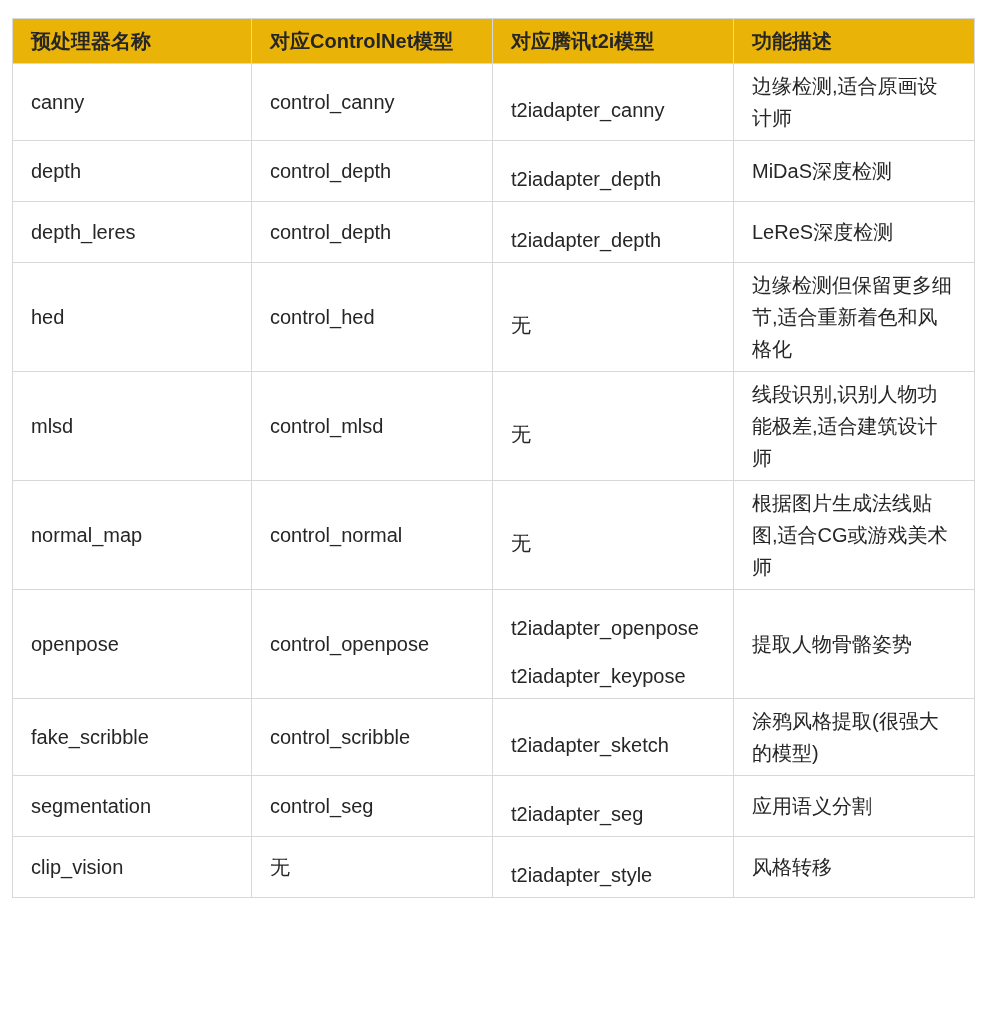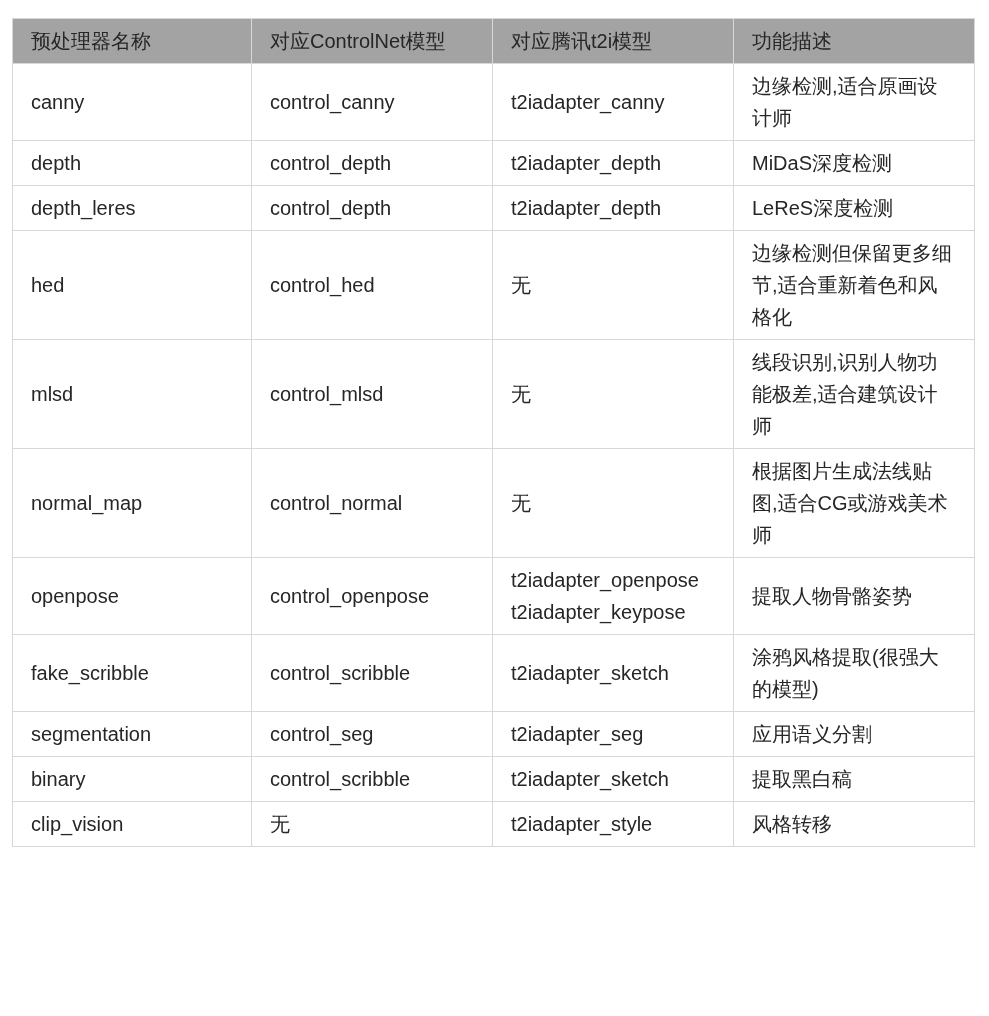--- a/index.html
+++ b/index.html
@@ -27,28 +27,29 @@
     font-size: 20px;
     line-height: 32px;
     padding: 6px 18px;
     text-align: left;
     vertical-align: middle;
     font-weight: 400;
     word-break: break-word;
     overflow: hidden;
   }
   table.ref-table th {
-    background: #a3a3a3;
-    font-weight: 400;
+    background: #eab308;
+    font-weight: 700;
   }
   td.col-desc, th.col-desc {
     padding-right: 25px;
   }
   .t2i-line {
     display: block;
+    margin-top: 16px;
   }
 </style>
 </head>
 <body>
 
 <div class="page">
   <table class="ref-table">
     <colgroup>
       <col style="width:239px">
       <col style="width:241px">
@@ -131,28 +132,20 @@
         </tr>
         <tr>
           <td>segmentation</td>
           <td>control_seg</td>
           <td>
             <span class="t2i-line">t2iadapter_seg</span>
           </td>
           <td class="col-desc">应用语义分割</td>
         </tr>
         <tr>
-          <td>binary</td>
-          <td>control_scribble</td>
-          <td>
-            <span class="t2i-line">t2iadapter_sketch</span>
-          </td>
-          <td class="col-desc">提取黑白稿</td>
-        </tr>
-        <tr>
           <td>clip_vision</td>
           <td>无</td>
           <td>
             <span class="t2i-line">t2iadapter_style</span>
           </td>
           <td class="col-desc">风格转移</td>
         </tr>
       </tbody>
   </table>
 </div>

